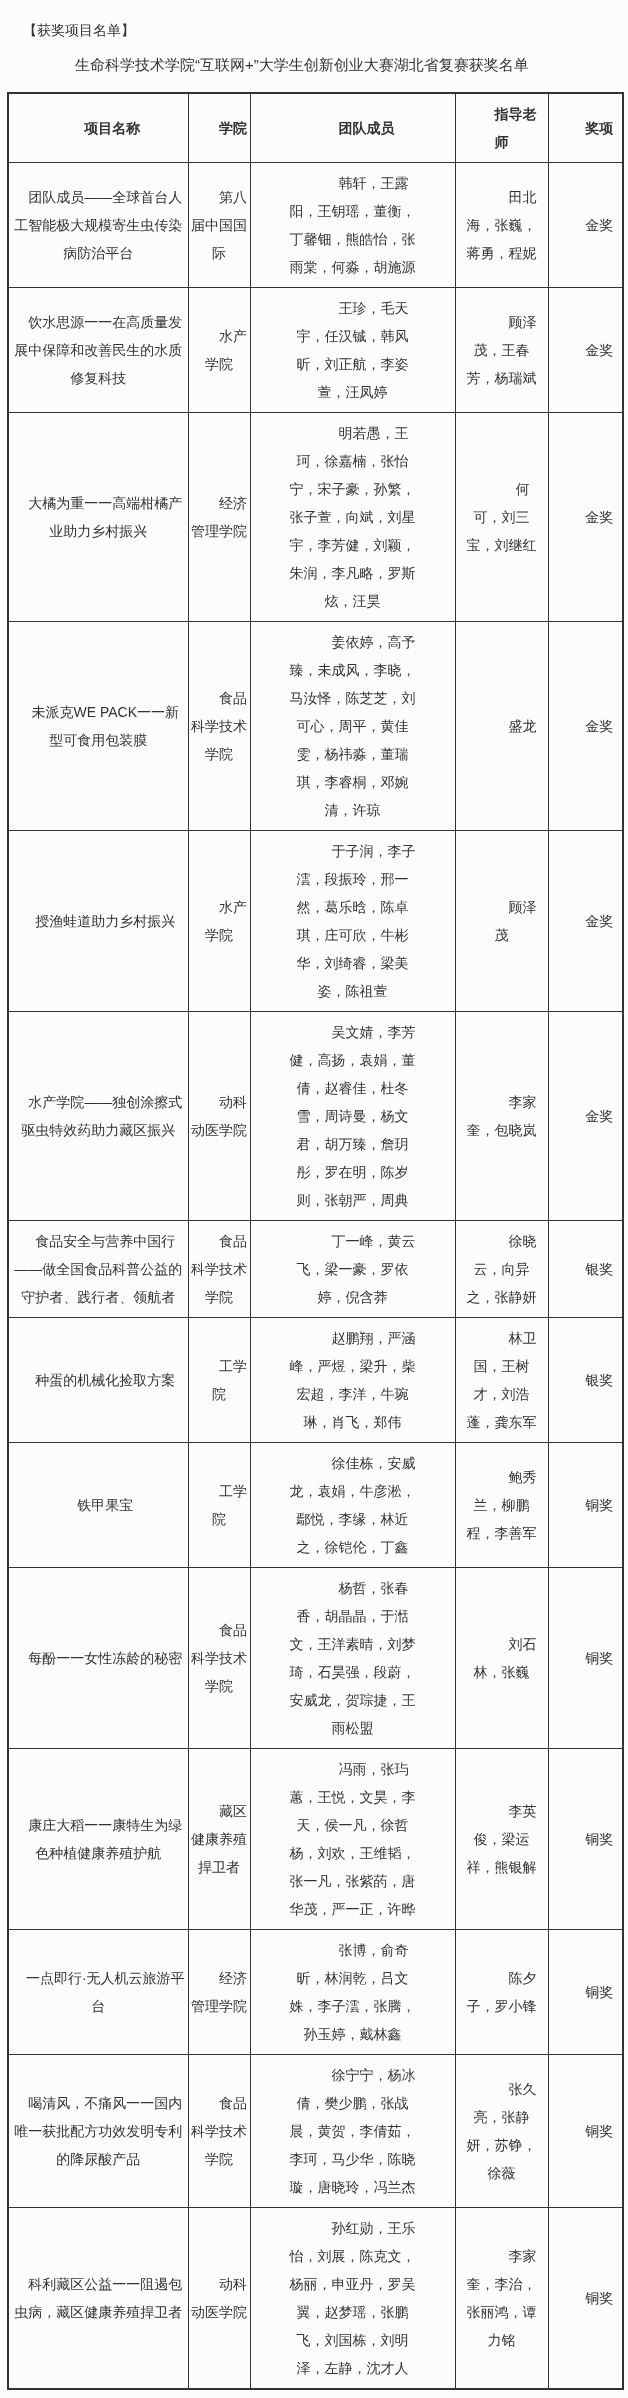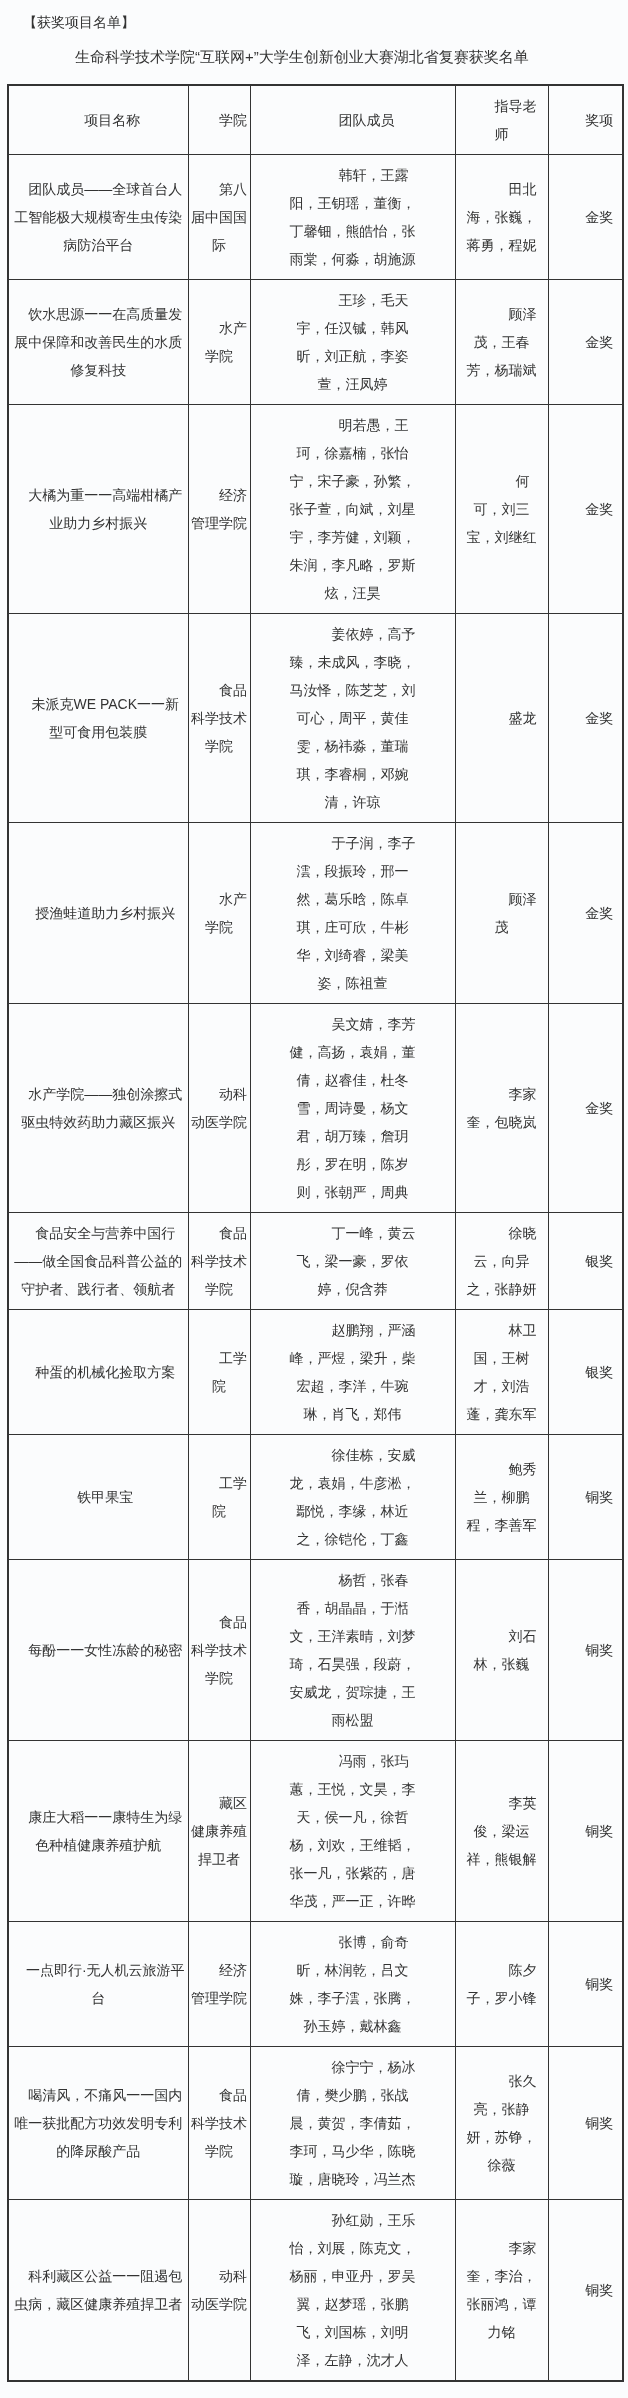--- a/index.html
+++ b/index.html
@@ -10,21 +10,21 @@
   *{box-sizing:border-box;}
   html,body{margin:0;padding:0;}
   body{
     width:628px;
     min-height:2398px;
     background:var(--bg-color);
     color:var(--text-color);
     font-family:"Liberation Sans","DejaVu Sans",sans-serif;
     font-size:14px;
   }
-  .page{padding-top:12px;}
+  .page{padding-top:20px;}
   .section-label{
     margin:0 0 0 23px;
     font-size:14px;
     line-height:20px;
     font-weight:400;
   }
   .doc-title{
     margin:14px 0 16px 45px;
     text-indent:2em;
     font-size:15px;
@@ -46,21 +46,21 @@
   col.c-award{width:75px;}
   th,td{
     border:1px solid var(--border-color);
     padding:6px 2px;
     vertical-align:middle;
     text-align:center;
     font-size:14px;
     line-height:28px;
     font-weight:400;
   }
-  th{font-weight:400;}
+  th{font-weight:700;}
   .cw{margin:0 auto;}
   .w-project{max-width:176px;text-indent:1em;}
   .w-college{text-indent:2em;}
   .w-members{max-width:133px;text-indent:3em;}
   .w-advisors{max-width:72px;text-indent:3em;}
   .w-award{text-indent:2em;}
   thead .cw{text-indent:2em;}
 </style>
 </head>
 <body>

